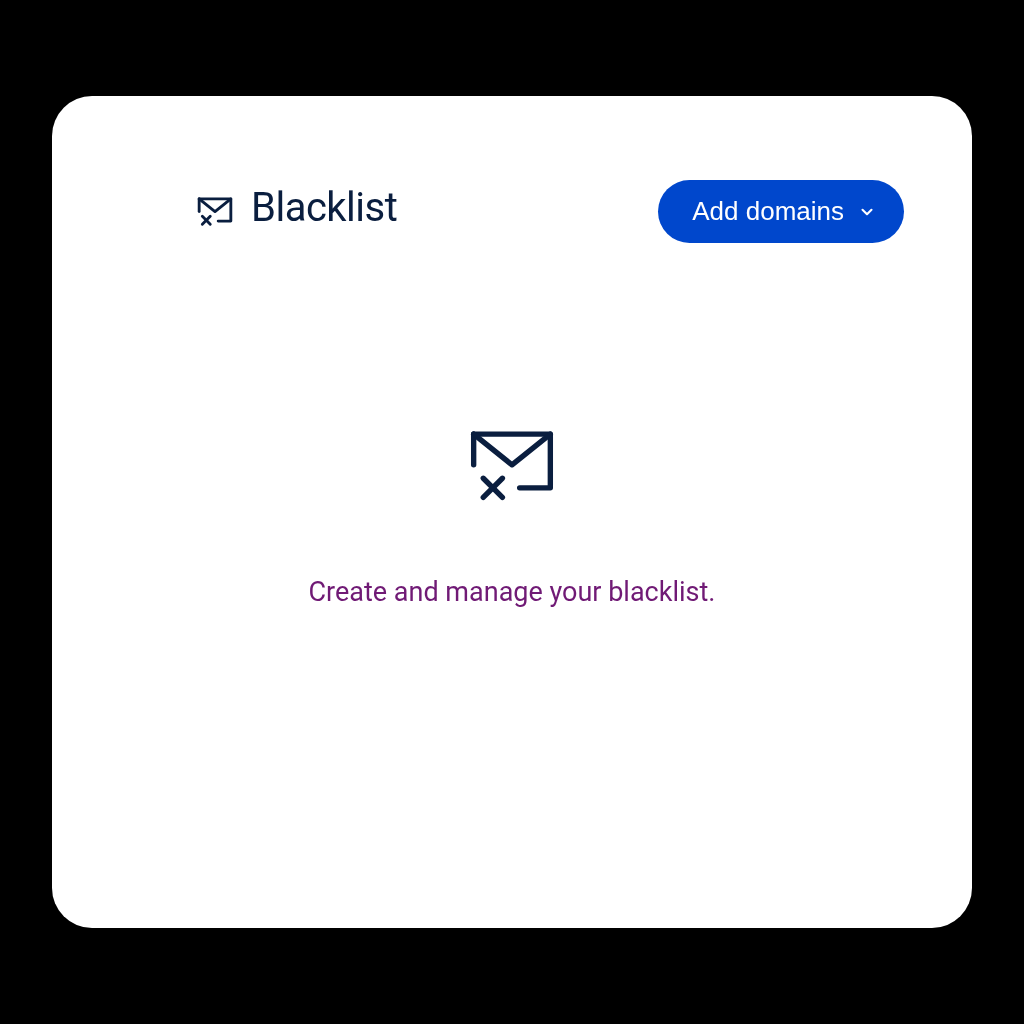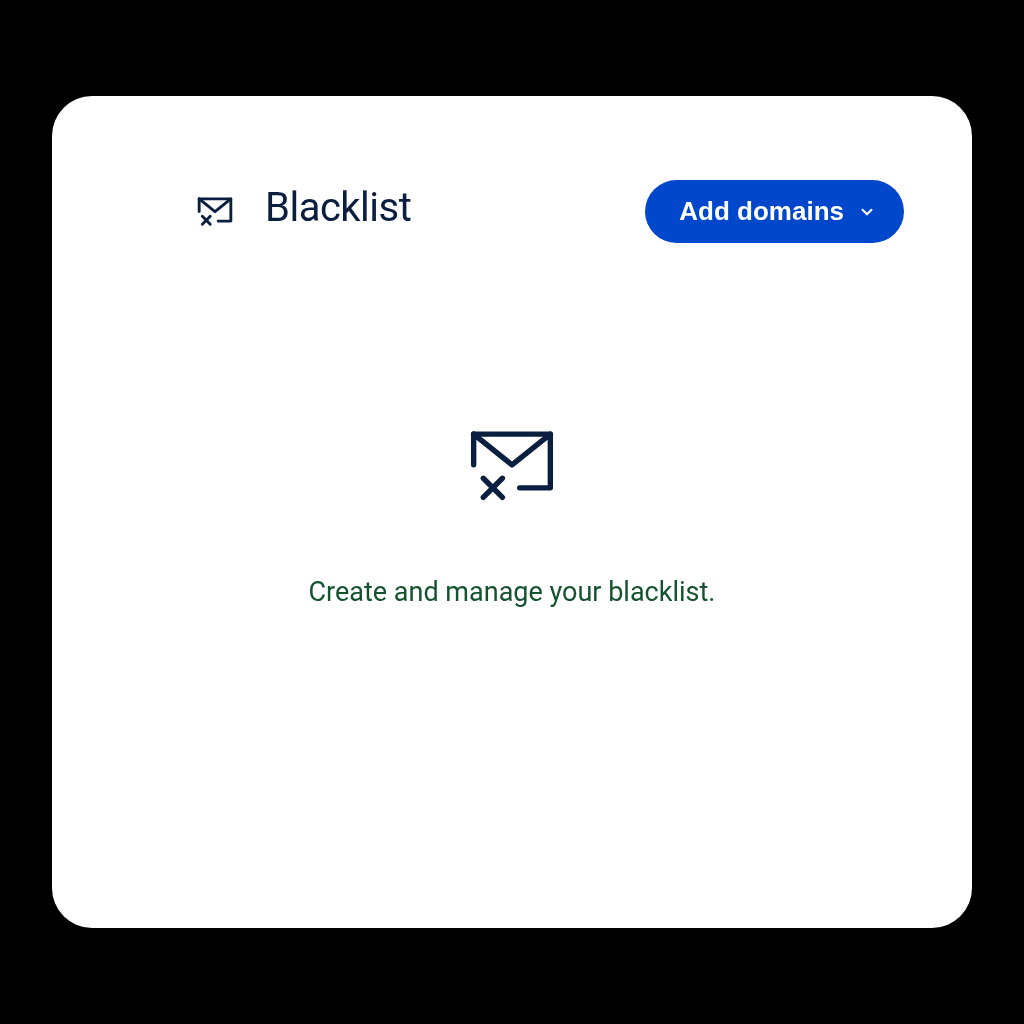--- a/index.html
+++ b/index.html
@@ -31,21 +31,21 @@
     .header {
       display: flex;
       align-items: flex-start;
       justify-content: space-between;
       padding: 28px 20px 0 95px;
     }
     
     .title-group {
       display: flex;
       align-items: center;
-      gap: 30px;
+      gap: 16px;
     }
     
     .title-icon {
       width: 40px;
       height: 40px;
       display: flex;
       align-items: center;
       justify-content: center;
       color: #0a1e3f;
       margin-top: 4px;
@@ -58,21 +58,21 @@
       letter-spacing: -0.5px;
     }
     
     .add-button {
       background: #0047cc;
       color: #ffffff;
       border: none;
       border-radius: 32px;
       padding: 16px 28px 16px 34px;
       font-size: 26px;
-      font-weight: 700;
+      font-weight: 400;
       display: flex;
       align-items: center;
       gap: 14px;
       cursor: pointer;
       margin-top: -4px;
     }
     
     .chevron {
       width: 18px;
       height: 18px;
@@ -95,21 +95,21 @@
       align-items: center;
       justify-content: center;
       color: #0a1e3f;
       margin-bottom: 58px;
     }
     
     .empty-text {
       text-align: center;
       font-size: 27px;
       line-height: 46px;
-      color: #14532d;
+      color: #701a75;
       font-weight: 400;
     }
     
     .empty-text .line {
       display: block;
     }
   </style>
 </head>
 <body>
 

